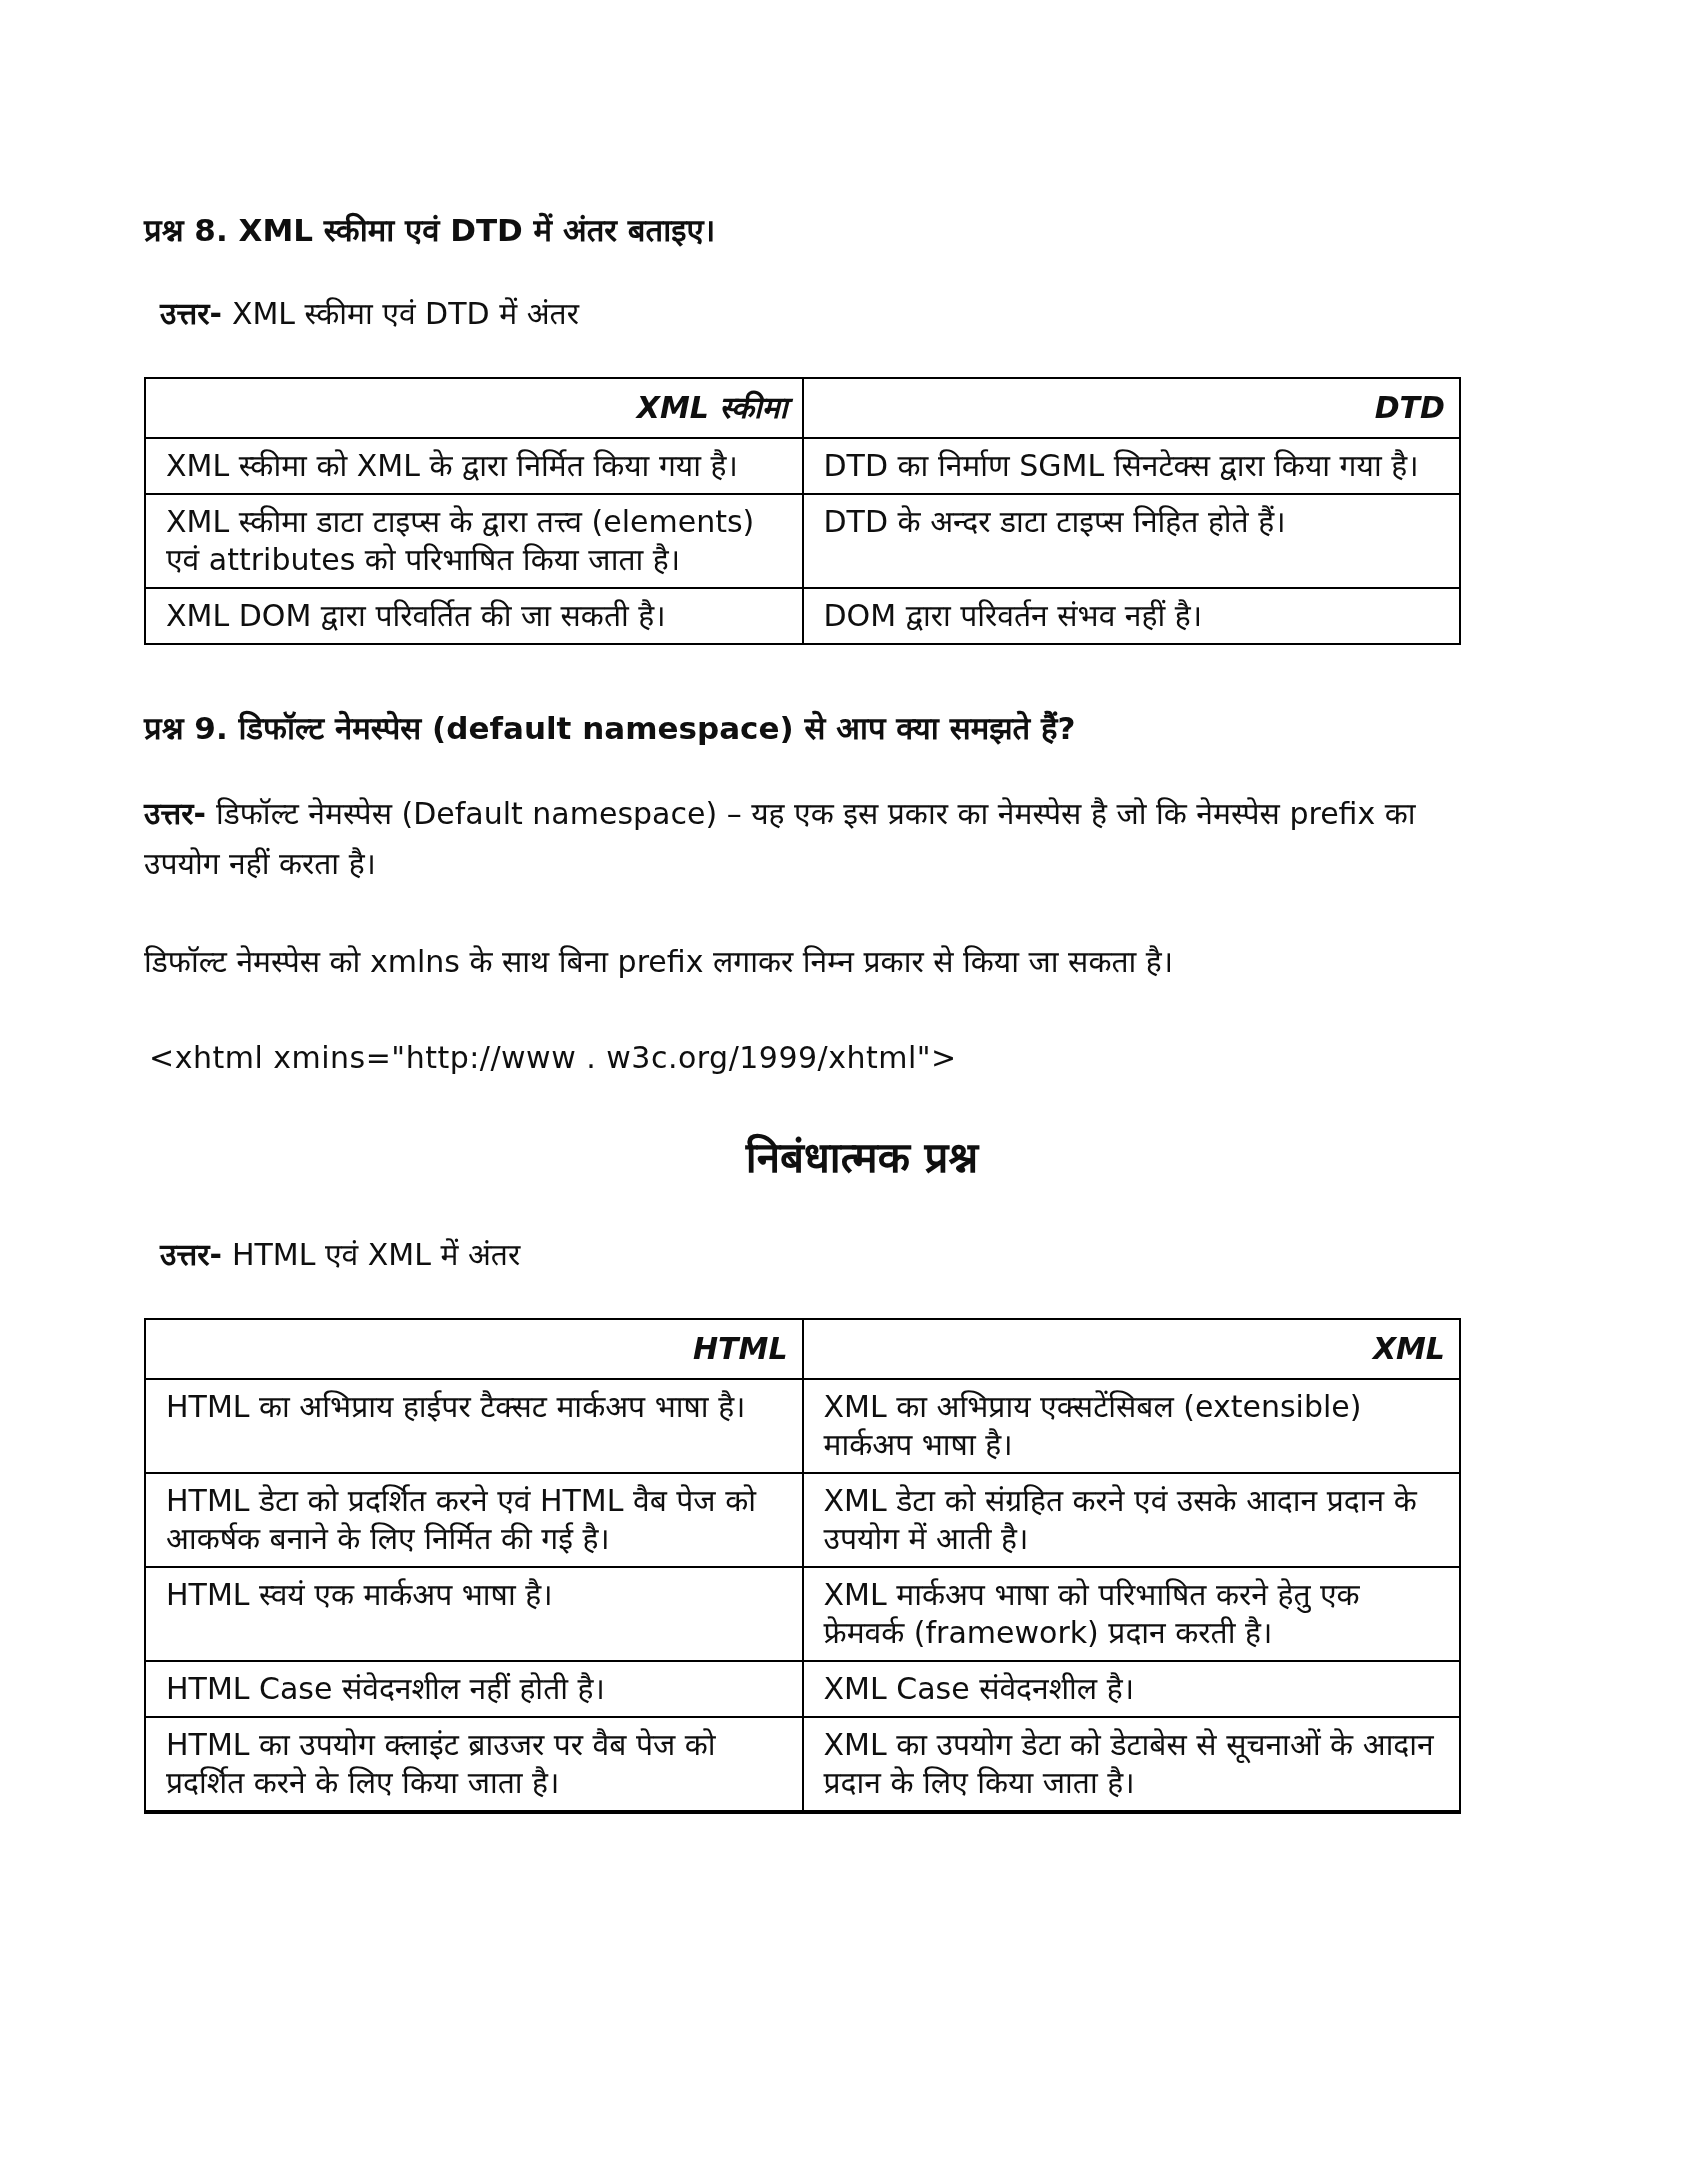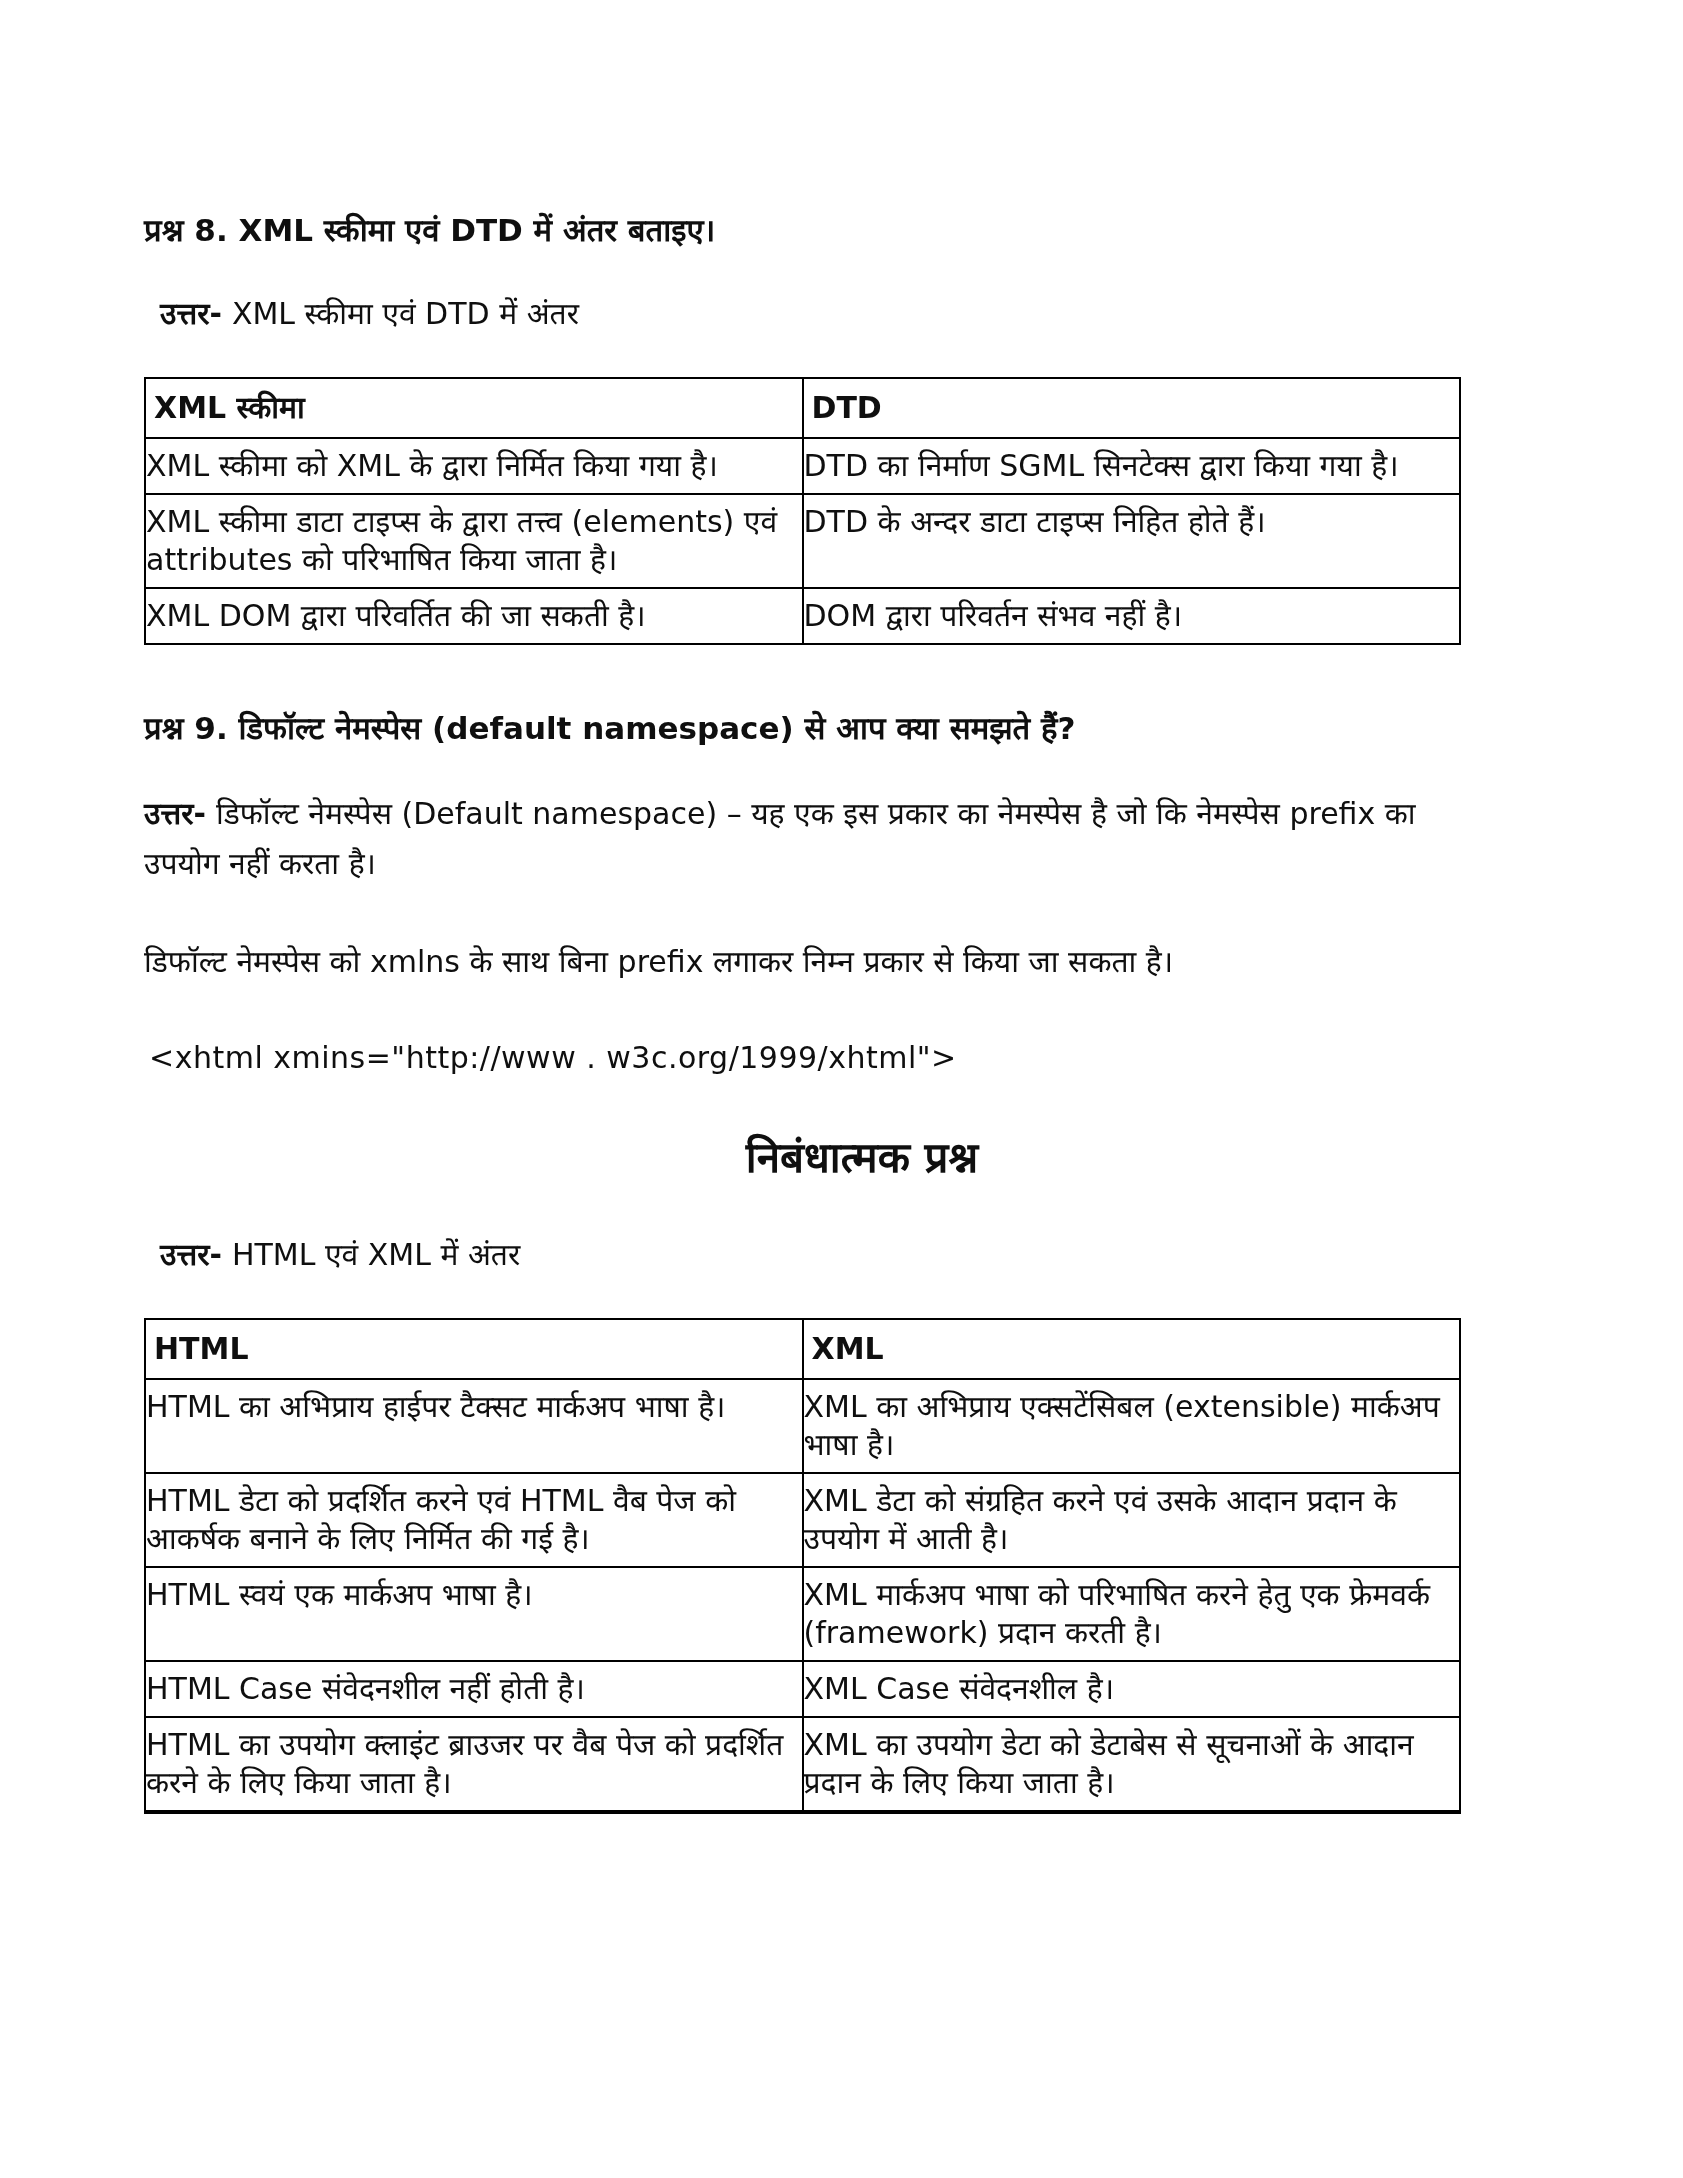--- a/index.html
+++ b/index.html
@@ -50,28 +50,29 @@
   table.cmp{
     border-collapse:collapse;
     width:1317px;
     margin-top:44px;
     table-layout:fixed;
   }
   table.cmp th, table.cmp td{
     border:2px solid #000;
     font-size:30px;
     line-height:38px;
-    padding:8px 0;
+    padding:8px 20px;
     vertical-align:top;
     word-wrap:break-word;
   }
   table.cmp th{
-    text-align:left;
+    text-align:right;
     font-weight:700;
-    padding:10px 8px;
+    padding:10px 14px;
+    font-style:italic;
   }
   table.cmp td{min-height:40px;}
   .t1-r3 td{padding-bottom:18px;}
   table.t2{border-bottom:4px solid #000;}
   .section-heading{
     font-size:42px;
     font-weight:700;
     text-align:center;
     width:1436px;
     margin:55px 0 0 0;

